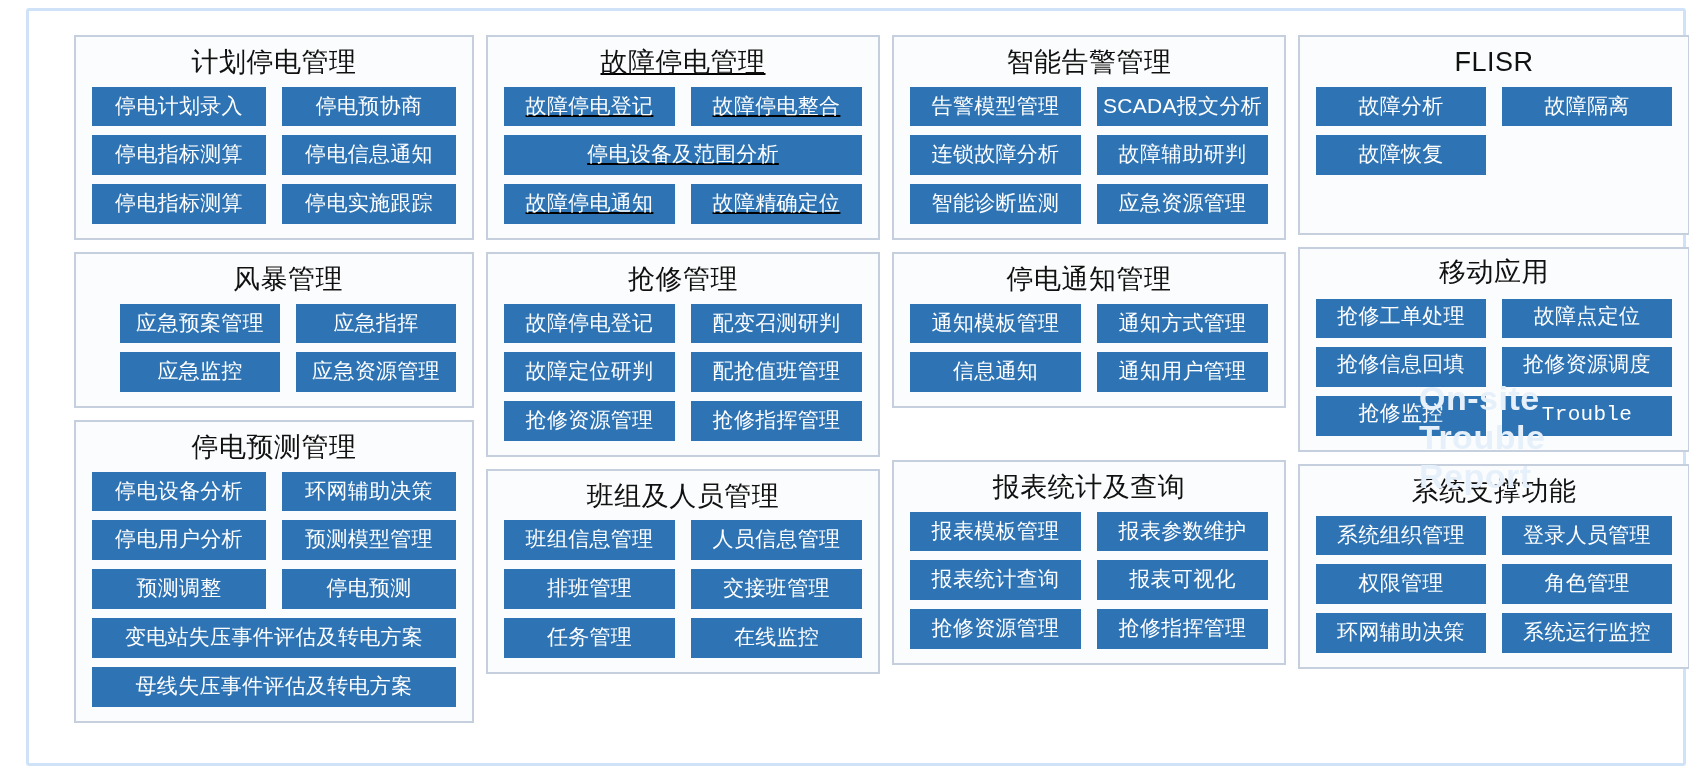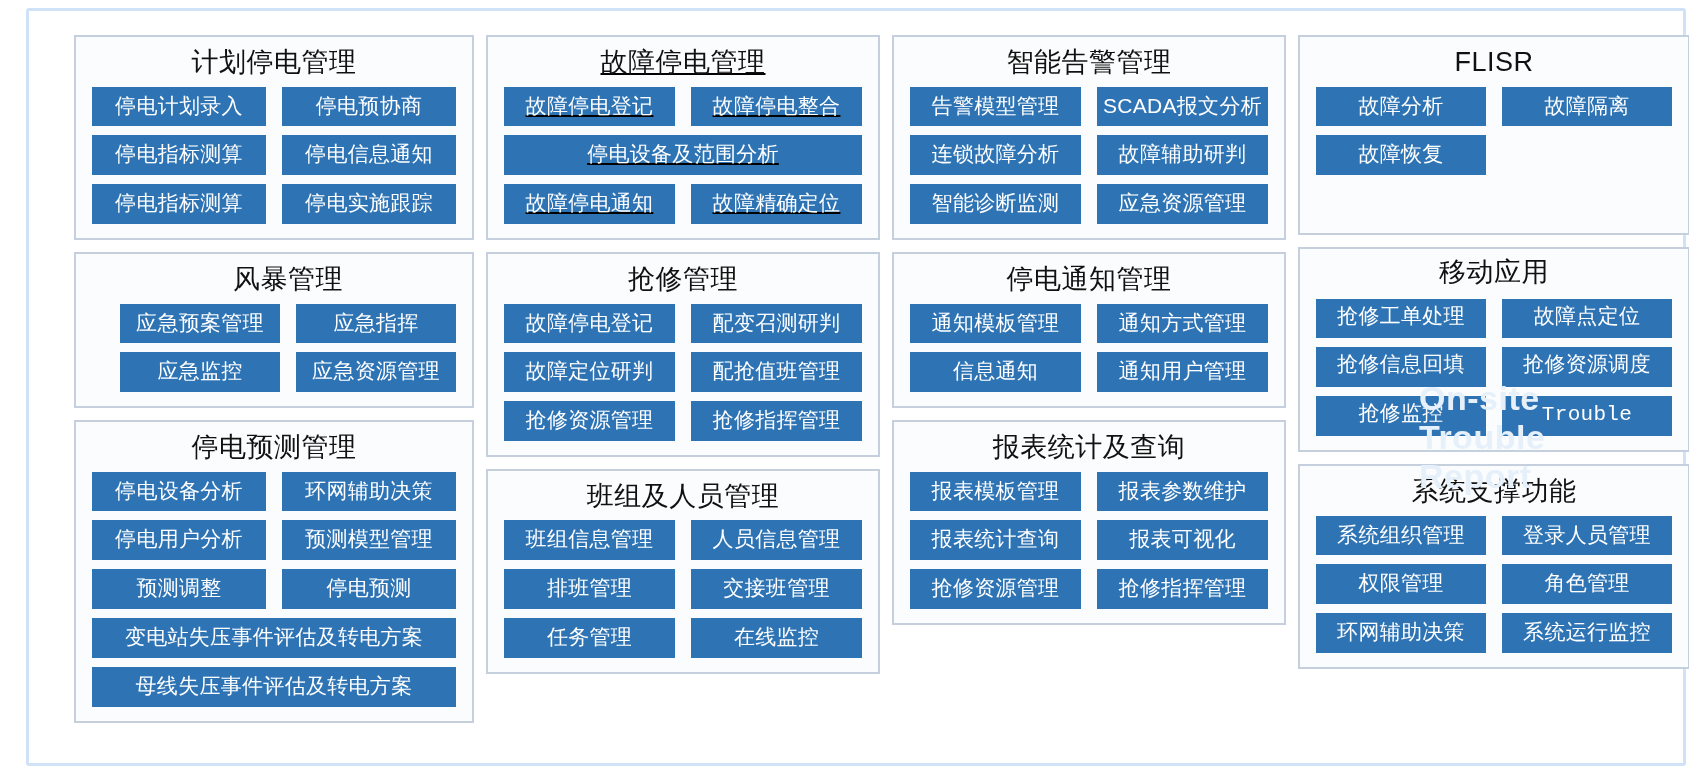--- a/index.html
+++ b/index.html
@@ -80,21 +80,21 @@
     mix-blend-mode:normal;
   }
   #wm1{left:1390px;top:368px;width:240px;}
 
   
   .p-planned{min-height:200px;}
   .p-fault{min-height:200px;text-decoration:underline;}
   .p-flisr{min-height:200px;}
   .p-storm{min-height:155px;padding-left:44px;}
   .p-team{min-height:0;}
-  .p-report{min-height:0;}
+  .p-report{min-height:0;margin-top:40px;}
   .p-mobile{min-height:0;font-family:Liberation Mono, monospace;}
   .p-system{min-height:0;}
 </style>
 </head>
 <body>
 
 <div id="root">
   <div class="frame">
     <div class="grid" id="grid">
         <div class="col">

